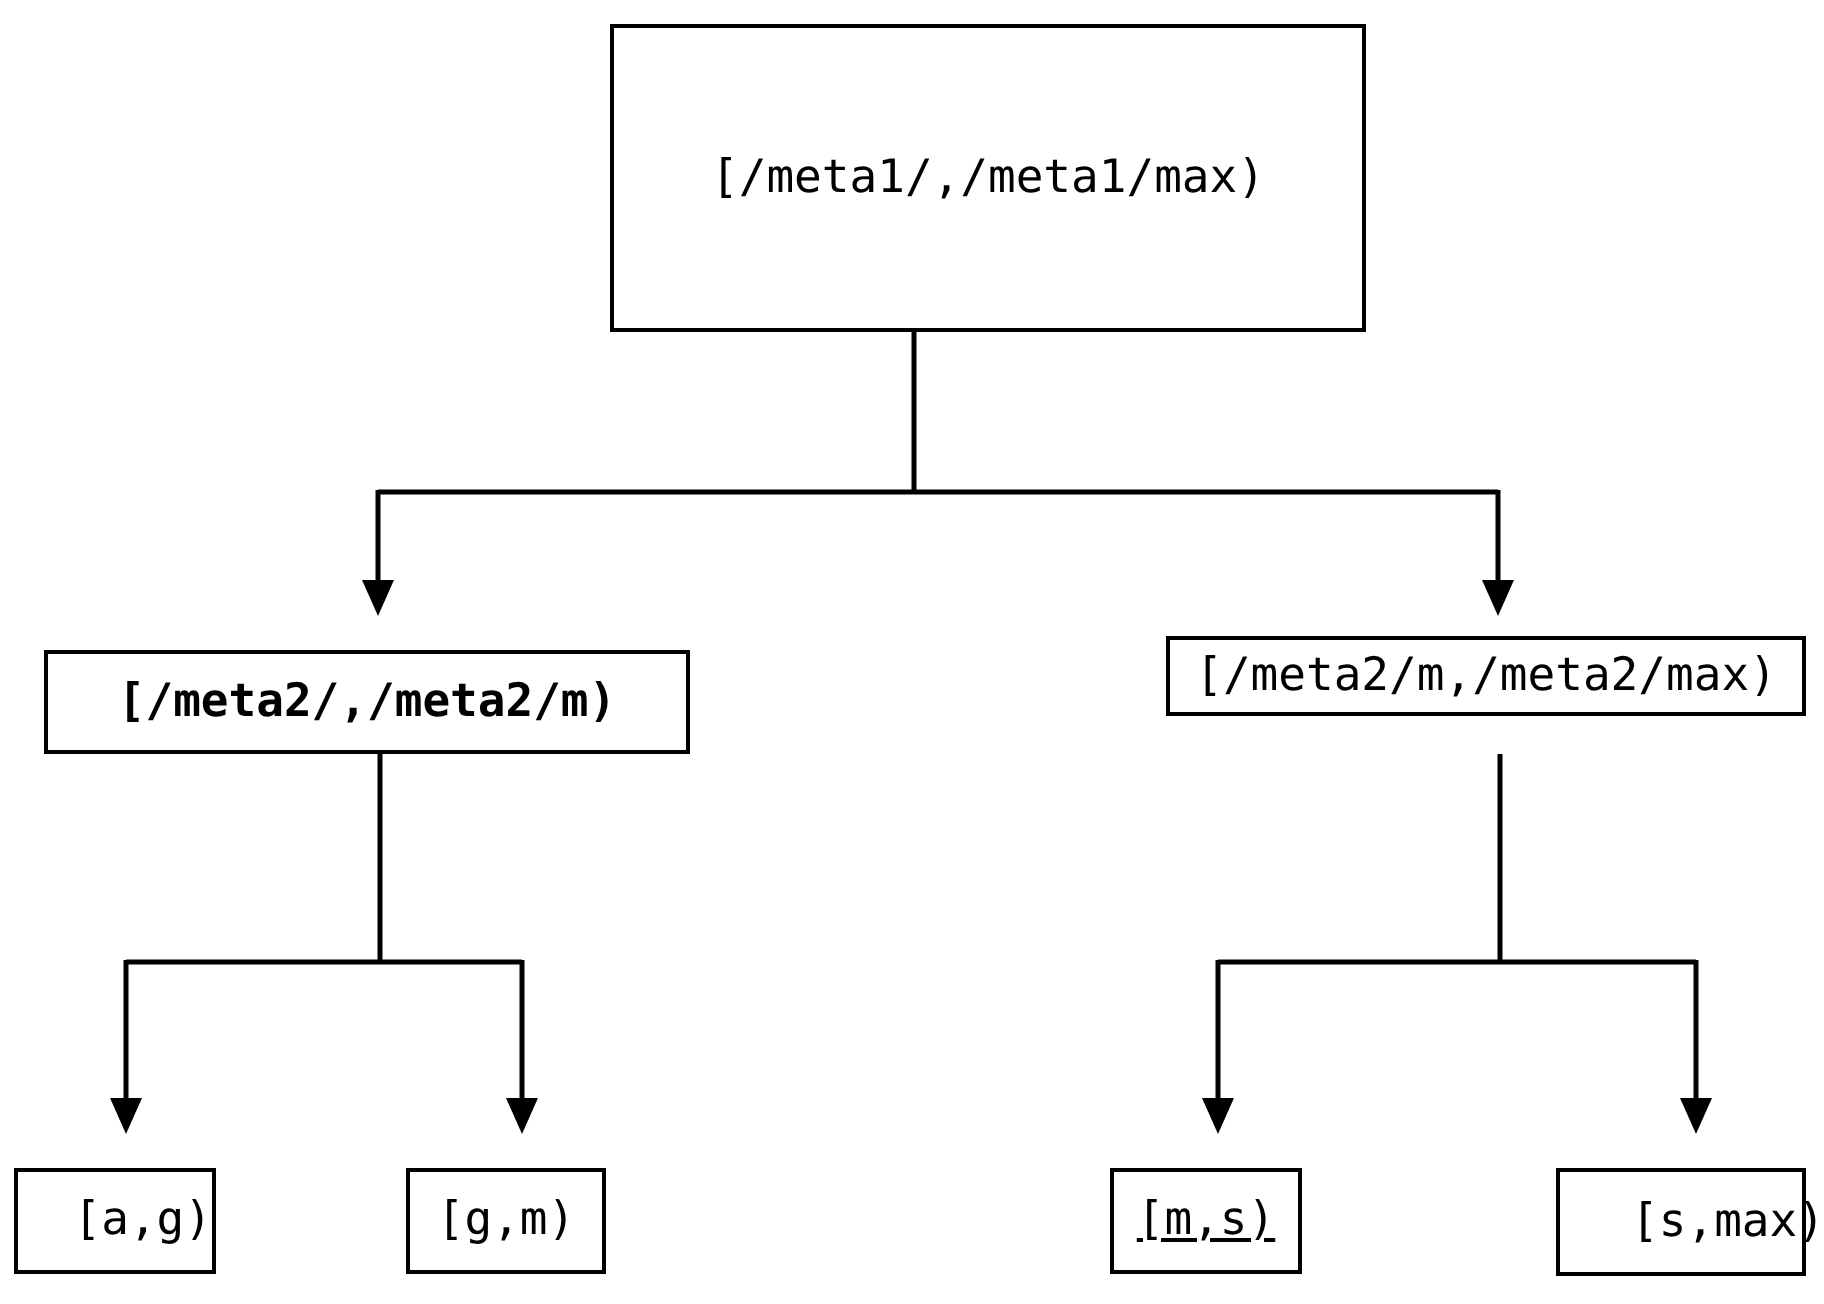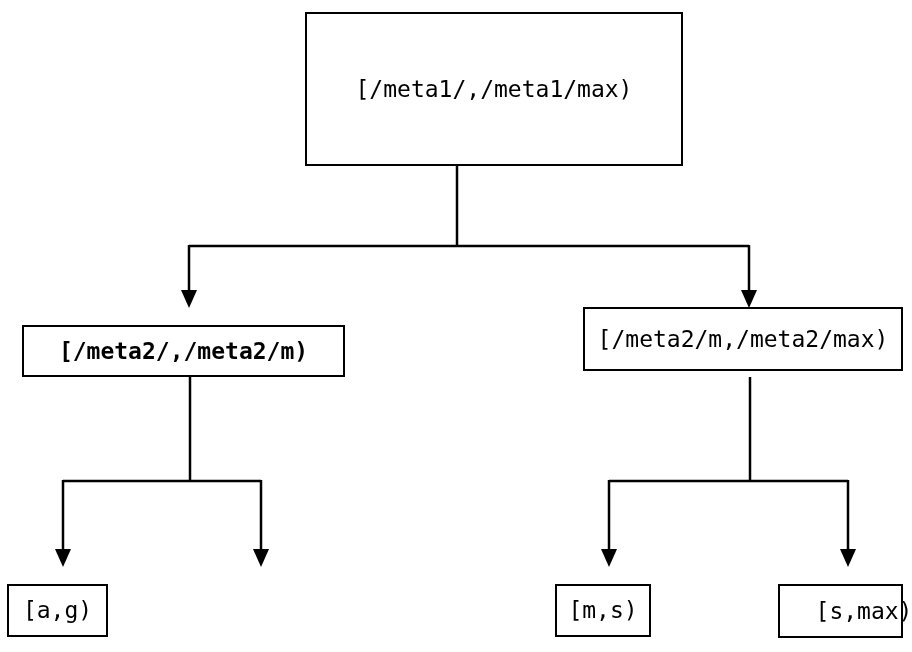--- a/index.html
+++ b/index.html
@@ -38,24 +38,24 @@
     background: #ffffff;
     display: flex;
     align-items: center;
     justify-content: center;
     font-size: 23px;
     line-height: 1;
     white-space: pre;
   }
   #node-root      { left: 261px; top: 12px;  width: 378px; height: 154px; margin-left: 44px; }
   #node-l2-left   { left: 22px;  top: 325px; width: 323px; height: 52px; font-weight: bold; }
-  #node-l2-right  { left: 583px; top: 307px; width: 320px; height: 64px; }
-  #node-leaf-ag   { left: 7px;   top: 584px; width: 101px; height: 53px; }
+  #node-l2-right  { left: 583px; top: 318px; width: 320px; height: 40px; }
+  #node-leaf-ag   { left: 7px;   top: 584px; width: 101px; height: 53px; justify-content: flex-end; }
   #node-leaf-gm   { left: 203px; top: 584px; width: 100px; height: 53px; }
-  #node-leaf-ms   { left: 555px; top: 584px; width: 96px;  height: 53px; }
+  #node-leaf-ms   { left: 555px; top: 584px; width: 96px;  height: 53px; text-decoration: underline; }
   #node-leaf-smax { left: 778px; top: 584px; width: 125px; height: 54px; padding-left: 47px; }
 </style>
 </head>
 <body>
 
 <div class="canvas">
 
   <svg class="edges" viewBox="0 0 912 652" aria-hidden="true">
 
     <g>
@@ -95,20 +95,23 @@
   </div>
 
   <div class="node" id="node-l2-right">
     <span>[/meta2/m,/meta2/max)</span>
   </div>
 
   <div class="node" id="node-leaf-ag">
     <span>[a,g)</span>
   </div>
 
+  <div class="node" id="node-leaf-gm">
+    <span>[g,m)</span>
+  </div>
 
   <div class="node" id="node-leaf-ms">
     <span>[m,s)</span>
   </div>
 
   <div class="node" id="node-leaf-smax">
     <span>[s,max)</span>
   </div>
 
 </div>

